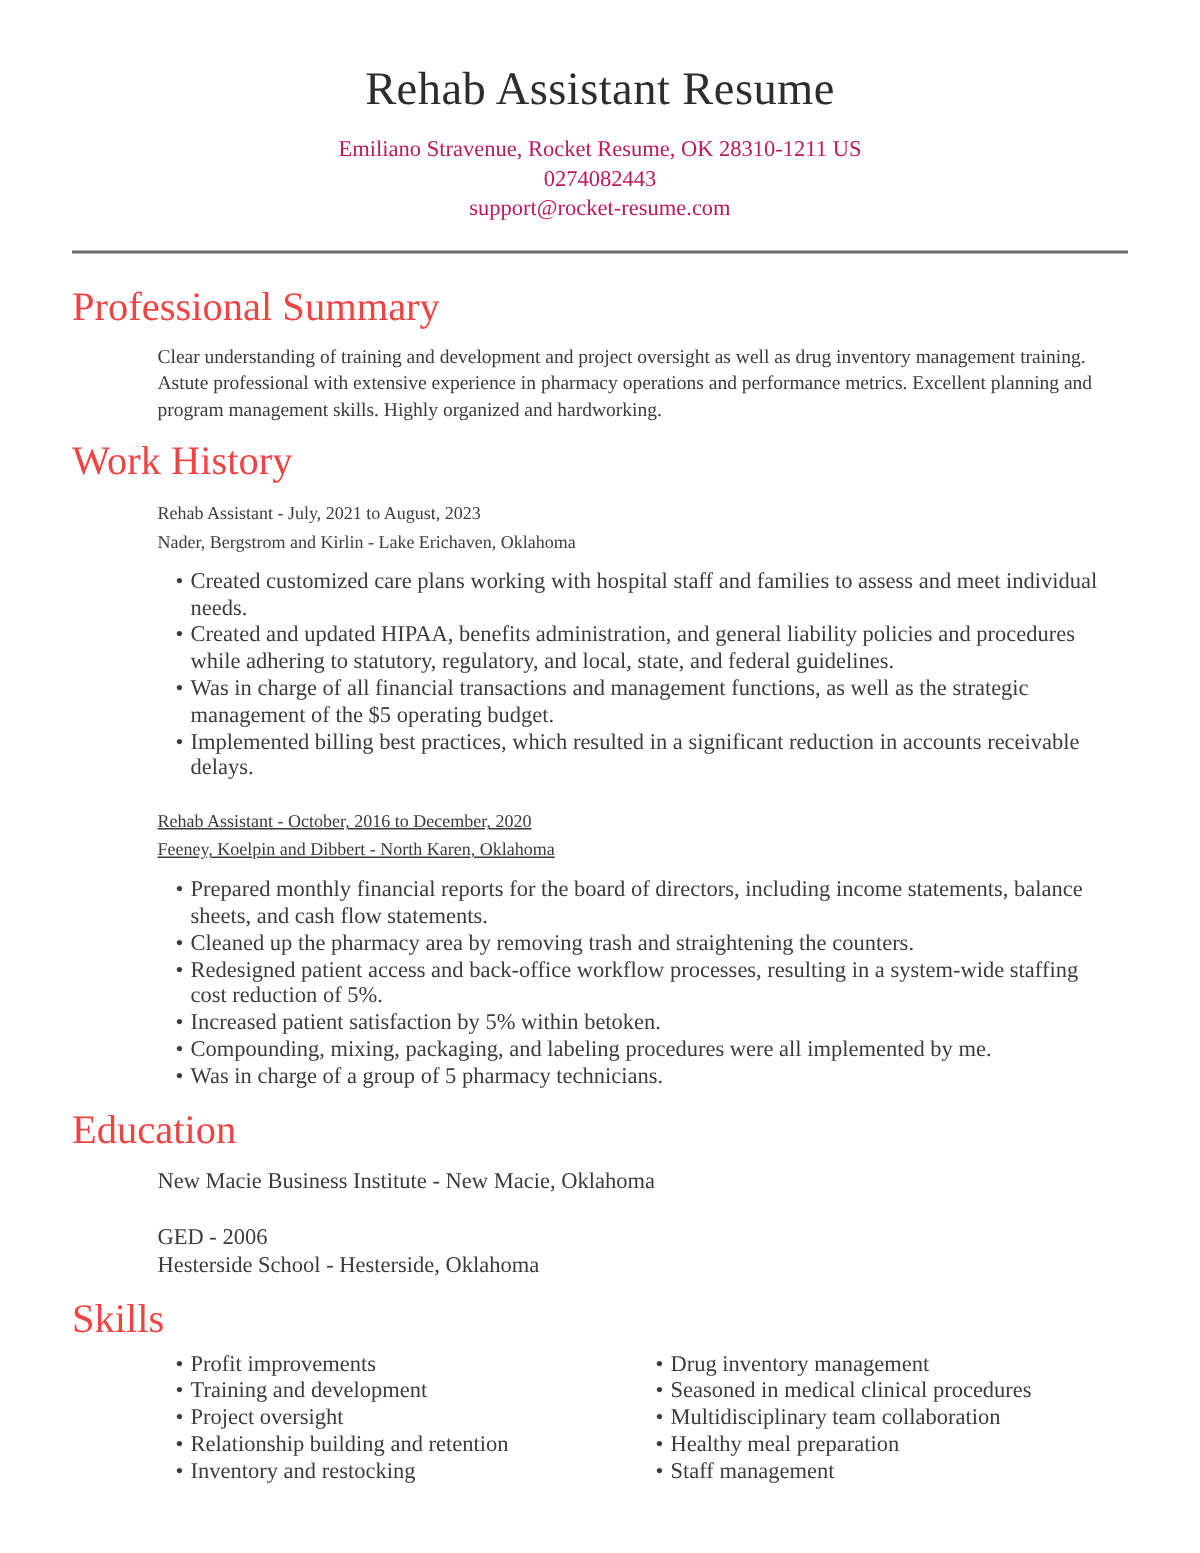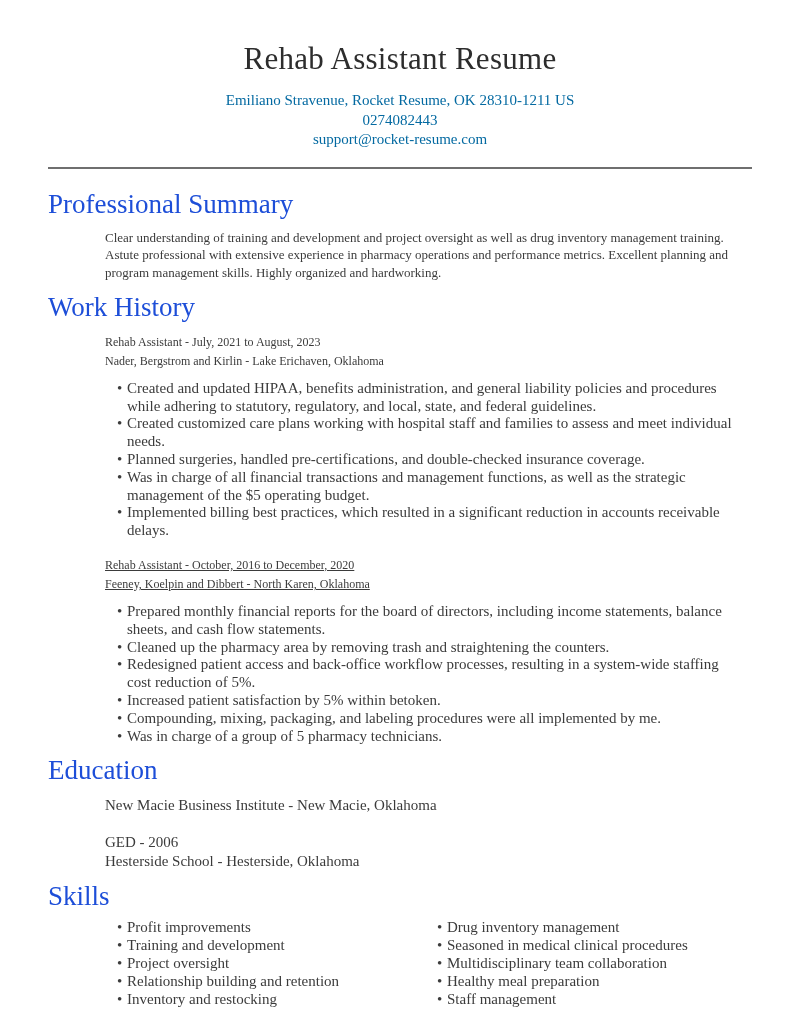--- a/index.html
+++ b/index.html
@@ -21,32 +21,32 @@
     color: #2d2d2d;
     margin: 38px 0 0;
     line-height: 41px;
     letter-spacing: 0.3px;
   }
   .contact {
     margin-top: 12px;
     text-align: center;
     font-size: 15px;
     line-height: 19.5px;
-    color: #0369a1;
+    color: #be185d;
   }
   .divider {
     border: none;
     border-top: 2px solid #6f6f6f;
     margin: 17px 0 0;
   }
 
   h2.section-heading {
     font-size: 27px;
     font-weight: 400;
-    color: #1d4ed8;
+    color: #ef4444;
     margin: 10px 0 0;
     line-height: 30px;
   }
   h2.section-heading.first { margin-top: 20px; }
 
   .summary {
     margin: 10px 0 0 57px;
     max-width: 645px;
     font-size: 13px;
     line-height: 17.8px;
@@ -113,23 +113,22 @@
 
   <section>
     <h2 class="section-heading">Work History</h2>
 
     <div class="job">
       <div class="job-head">
         <div>Rehab Assistant - July, 2021 to August, 2023</div>
         <div>Nader, Bergstrom and Kirlin - Lake Erichaven, Oklahoma</div>
       </div>
       <ul class="bullets">
+        <li>Created customized care plans working with hospital staff and families to assess and meet individual needs.</li>
         <li>Created and updated HIPAA, benefits administration, and general liability policies and procedures while adhering to statutory, regulatory, and local, state, and federal guidelines.</li>
-        <li>Created customized care plans working with hospital staff and families to assess and meet individual needs.</li>
-        <li>Planned surgeries, handled pre-certifications, and double-checked insurance coverage.</li>
         <li>Was in charge of all financial transactions and management functions, as well as the strategic management of the $5 operating budget.</li>
         <li>Implemented billing best practices, which resulted in a significant reduction in accounts receivable delays.</li>
       </ul>
     </div>
 
     <div class="job">
       <div class="job-head">
         <div>Rehab Assistant - October, 2016 to December, 2020</div>
         <div>Feeney, Koelpin and Dibbert - North Karen, Oklahoma</div>
       </div>

